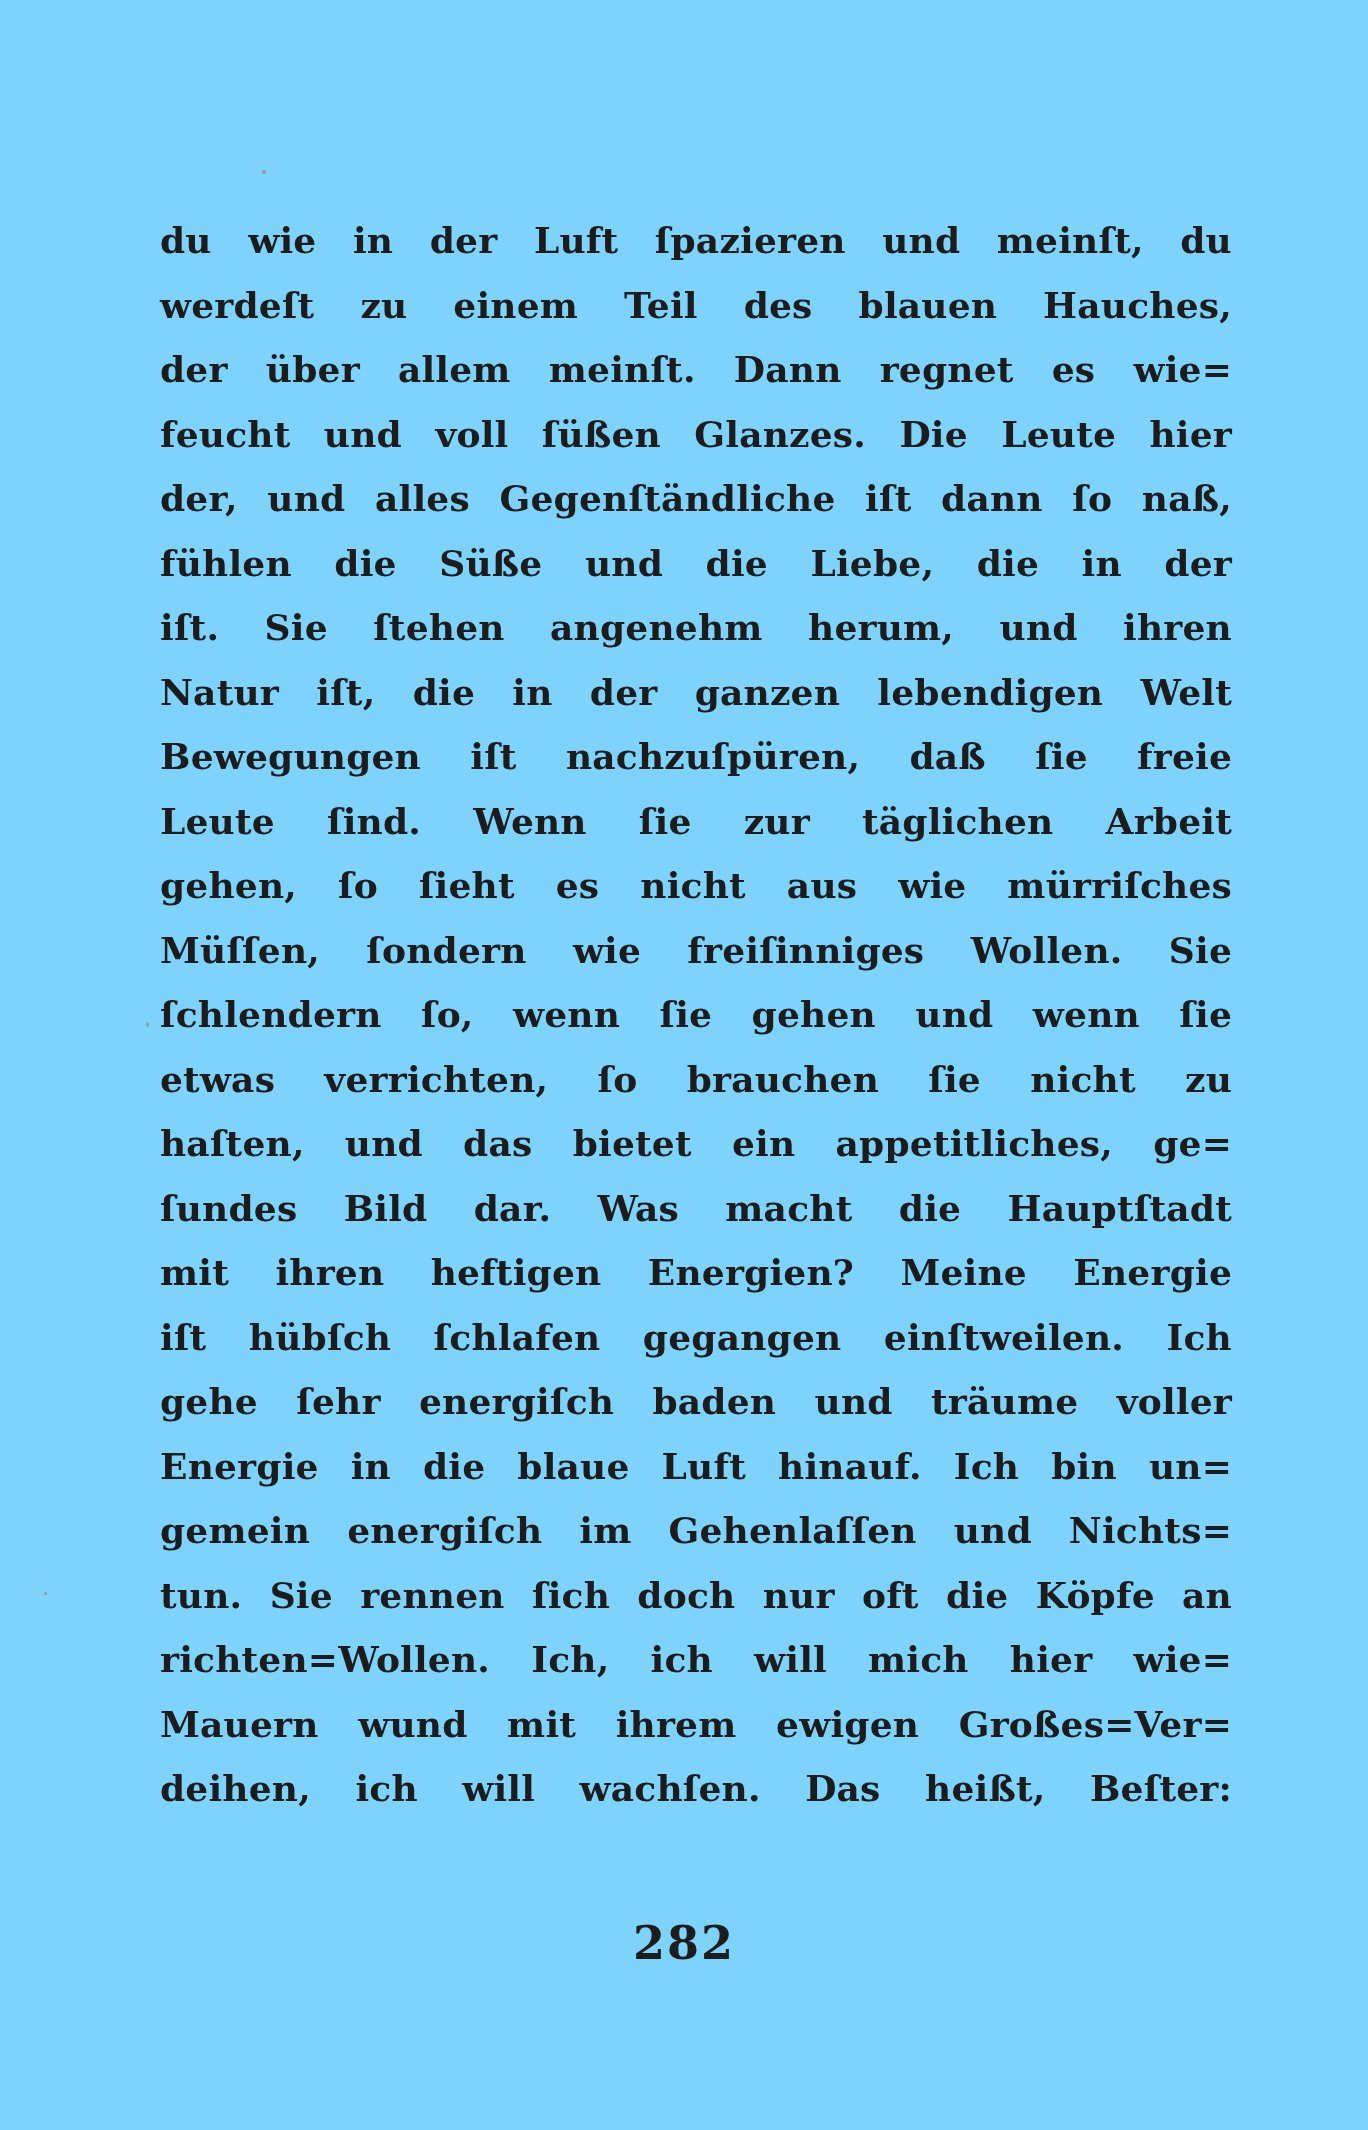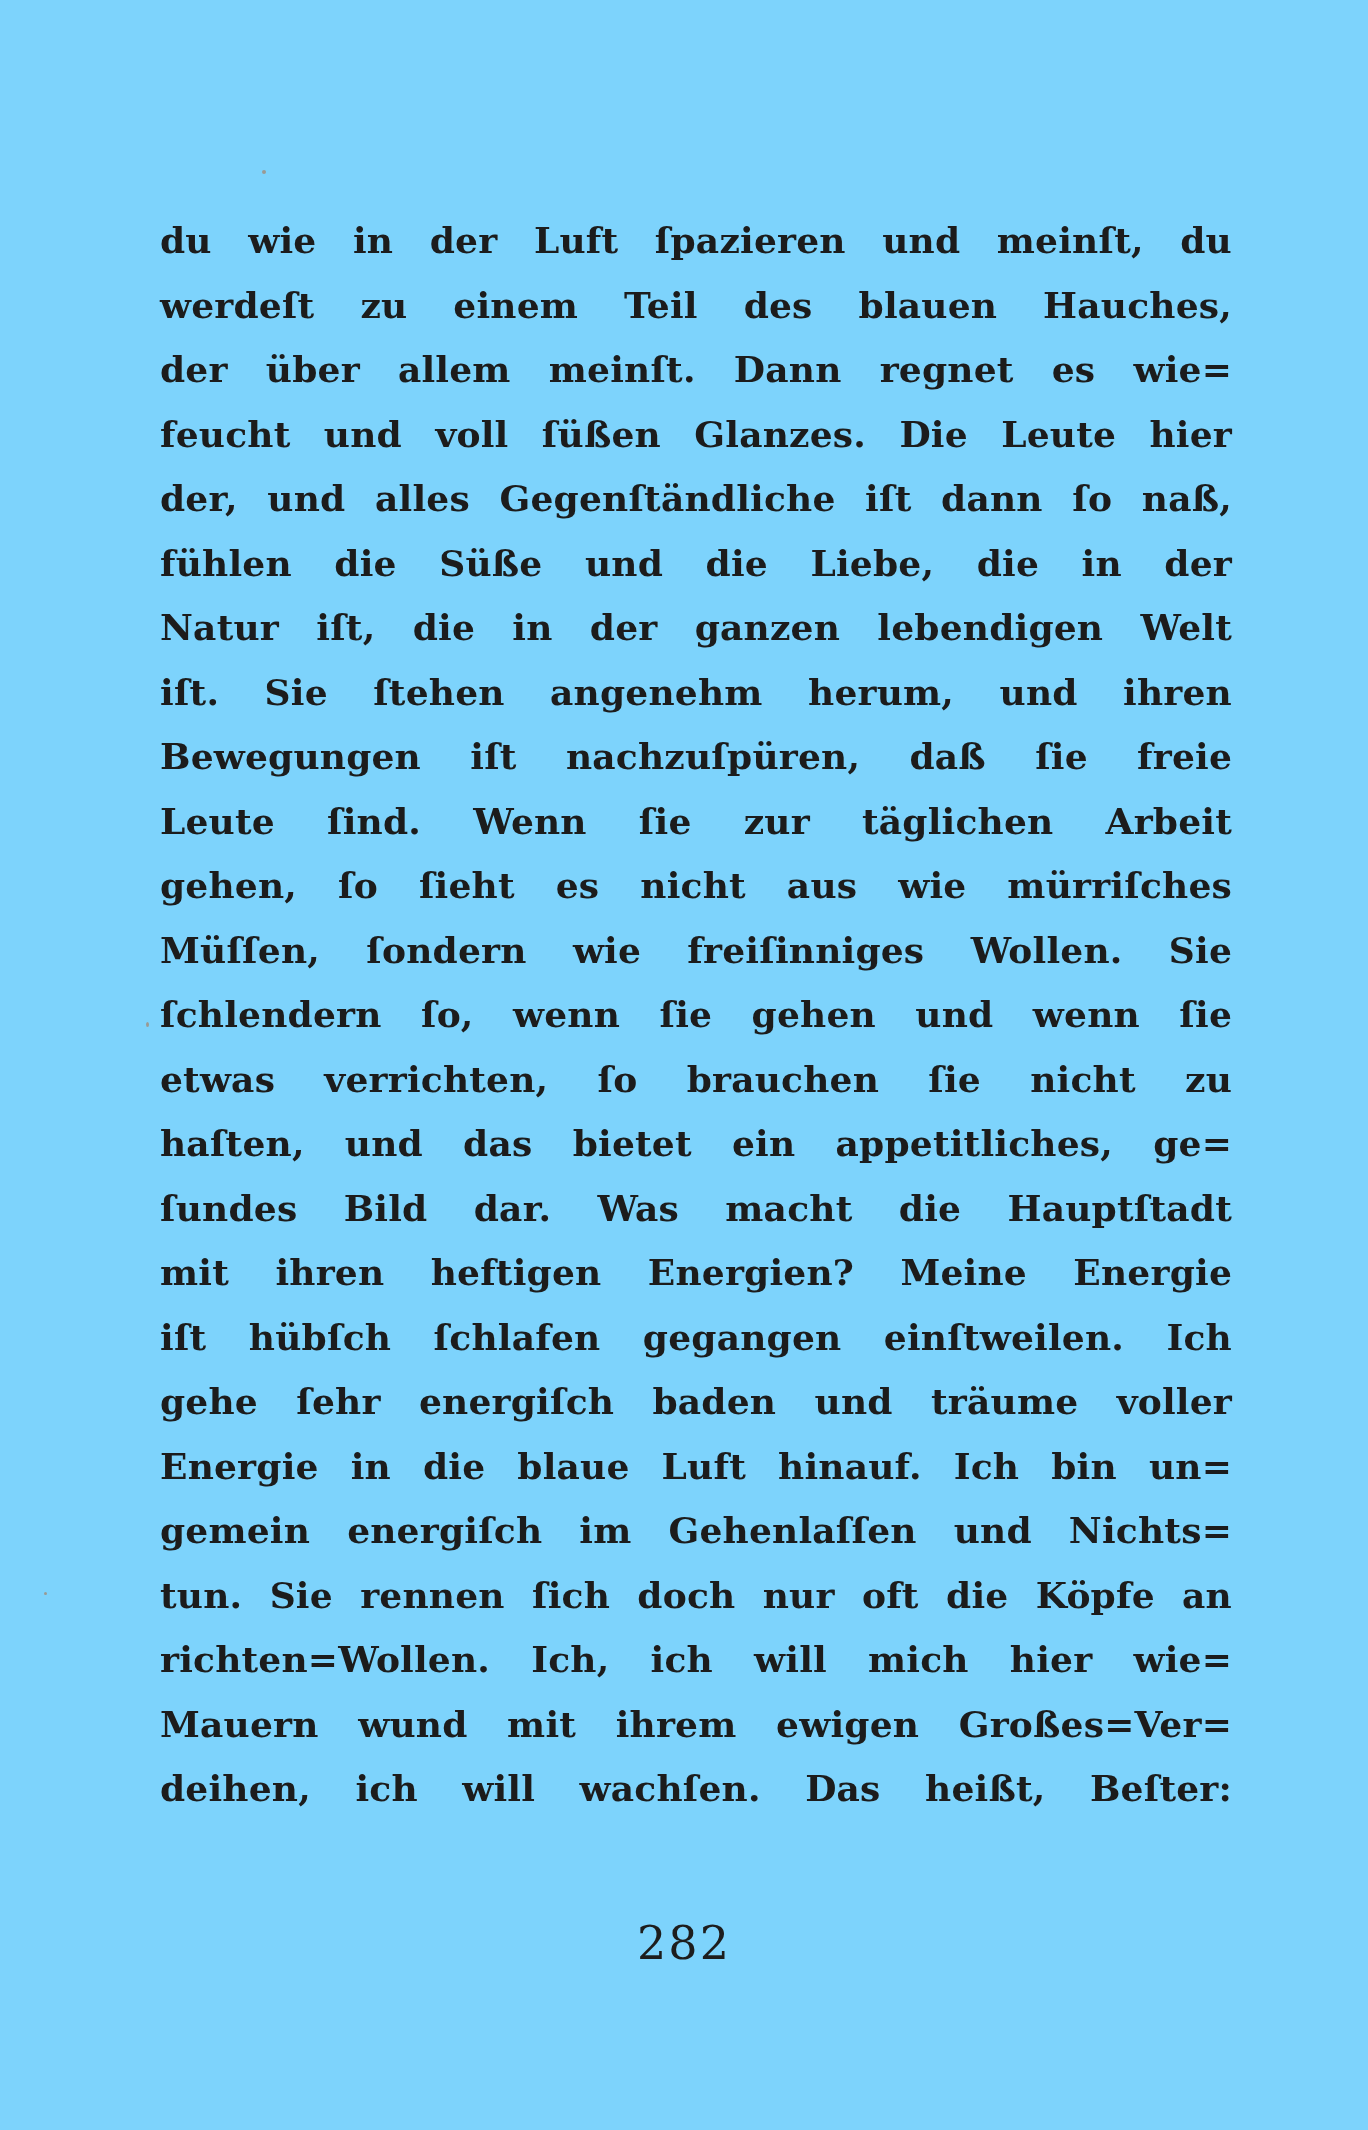--- a/index.html
+++ b/index.html
@@ -36,21 +36,21 @@
     white-space: nowrap;
     letter-spacing: 0.2px;
   }
   .page-number {
     position: absolute;
     top: 1916px;
     left: 0;
     width: 1368px;
     text-align: center;
     font-size: 46px;
-    font-weight: normal;
+    font-weight: bold;
     color: #1d1d1d;
     letter-spacing: 2px;
   }
   .speck {
     position: absolute;
     background: #9a9a94;
     border-radius: 50%;
   }
   .speck-1 { left: 262px; top: 170px; width: 4px; height: 4px; }
   .speck-2 { left: 146px; top: 1022px; width: 3px; height: 5px; }
@@ -65,22 +65,22 @@
   <div class="speck speck-2"></div>
   <div class="speck speck-3"></div>
 
   <div class="text-block">
     <div class="text-line">du wie in der Luft ſpazieren und meinſt, du</div>
     <div class="text-line">werdeſt zu einem Teil des blauen Hauches,</div>
     <div class="text-line">der über allem meinſt. Dann regnet es wie=</div>
     <div class="text-line">feucht und voll ſüßen Glanzes. Die Leute hier</div>
     <div class="text-line">der, und alles Gegenſtändliche iſt dann ſo naß,</div>
     <div class="text-line">fühlen die Süße und die Liebe, die in der</div>
+    <div class="text-line">iſt. Sie ſtehen angenehm herum, und ihren</div>
     <div class="text-line">Natur iſt, die in der ganzen lebendigen Welt</div>
-    <div class="text-line">iſt. Sie ſtehen angenehm herum, und ihren</div>
     <div class="text-line">Bewegungen iſt nachzuſpüren, daß ſie freie</div>
     <div class="text-line">Leute ſind. Wenn ſie zur täglichen Arbeit</div>
     <div class="text-line">gehen, ſo ſieht es nicht aus wie mürriſches</div>
     <div class="text-line">Müſſen, ſondern wie freiſinniges Wollen. Sie</div>
     <div class="text-line">ſchlendern ſo, wenn ſie gehen und wenn ſie</div>
     <div class="text-line">etwas verrichten, ſo brauchen ſie nicht zu</div>
     <div class="text-line">haſten, und das bietet ein appetitliches, ge=</div>
     <div class="text-line">ſundes Bild dar. Was macht die Hauptſtadt</div>
     <div class="text-line">mit ihren heftigen Energien? Meine Energie</div>
     <div class="text-line">iſt hübſch ſchlafen gegangen einſtweilen. Ich</div>

